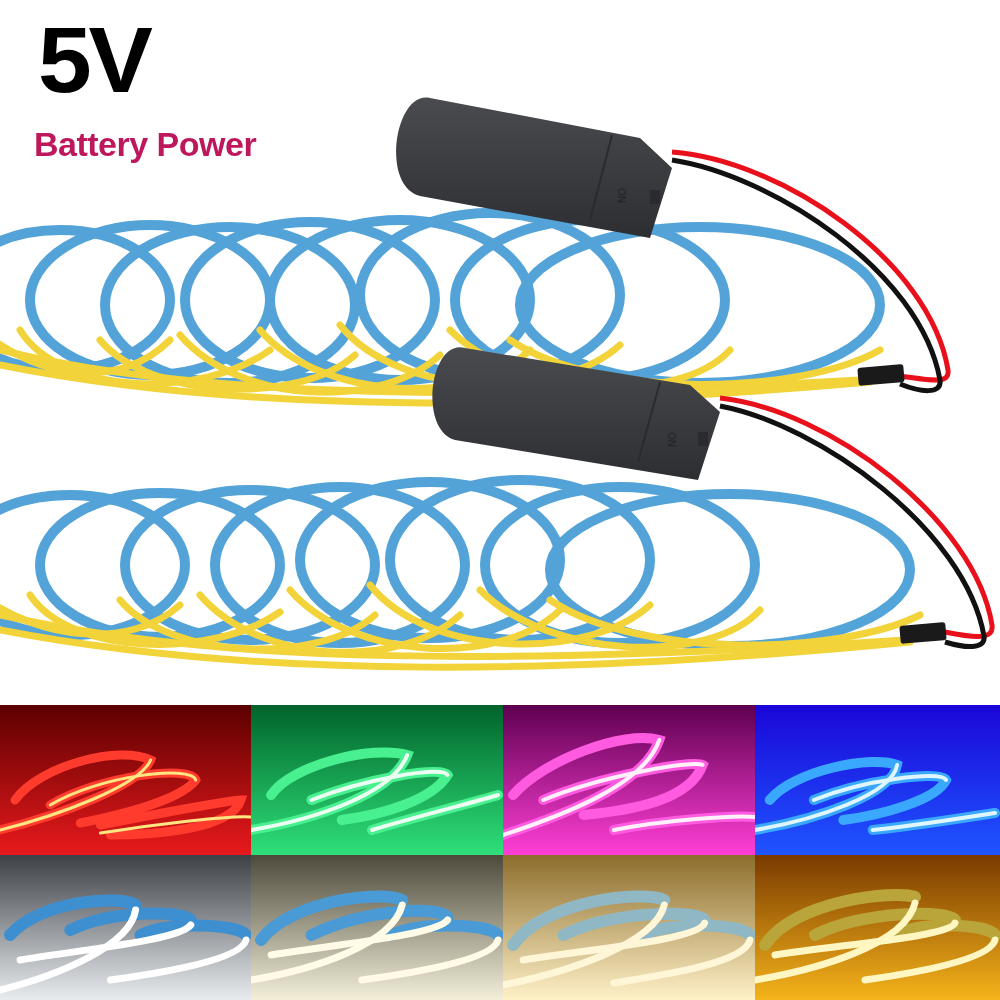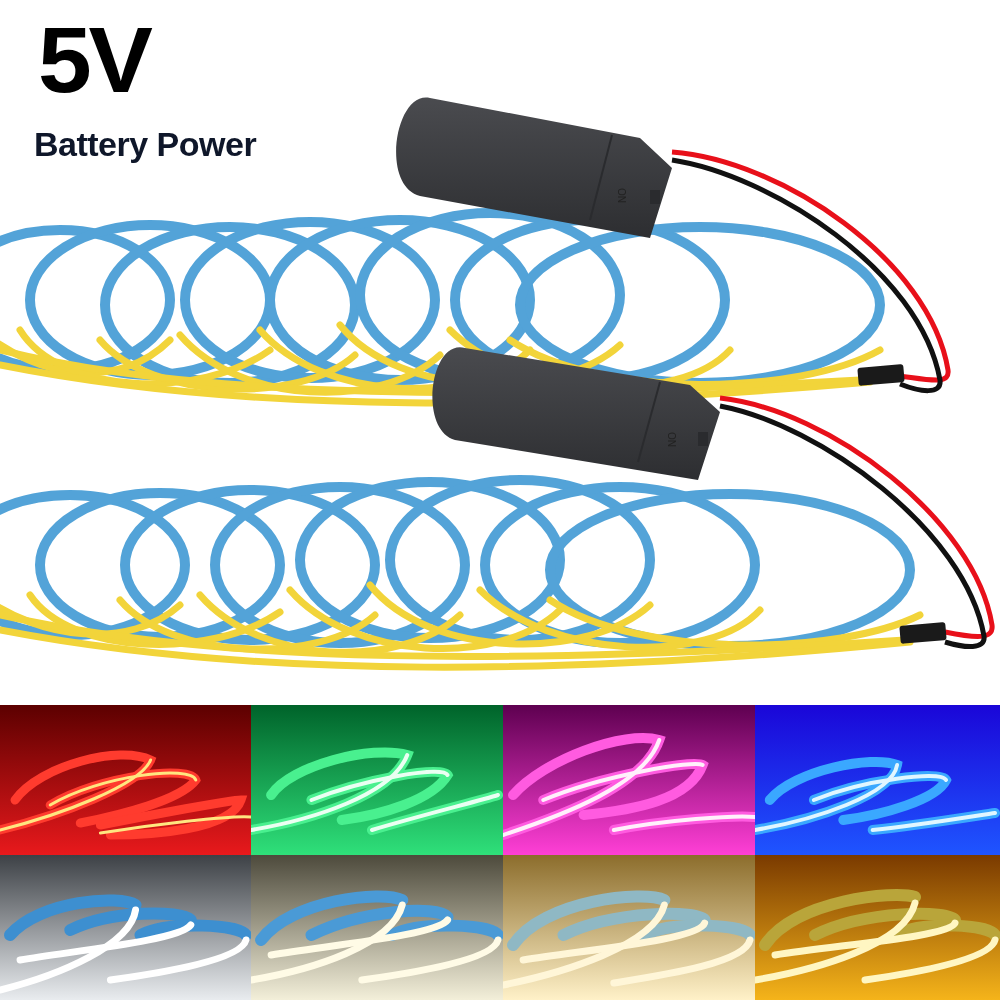--- a/index.html
+++ b/index.html
@@ -1,18 +1,18 @@
 <!DOCTYPE html>
 <html><head>
 <meta charset="utf-8">
 <style>
   html,body{margin:0;padding:0;}
   body{width:1000px;height:1000px;background:#ffffff;position:relative;overflow:hidden;font-family:"Liberation Sans",sans-serif;}
   .headline{position:absolute;left:38px;top:14px;font-weight:900;font-size:92px;line-height:92px;color:#000;letter-spacing:-3px;transform:scaleX(1.05);transform-origin:left;}
-  .subline{position:absolute;left:34px;top:124px;font-weight:700;font-size:34px;line-height:40px;color:#0f172a;letter-spacing:-0.5px;}
+  .subline{position:absolute;left:34px;top:124px;font-weight:700;font-size:34px;line-height:40px;color:#be185d;letter-spacing:-0.5px;}
   .product{position:absolute;left:0;top:0;width:1000px;height:700px;}
   .grid{position:absolute;left:0;top:705px;width:1000px;height:295px;display:grid;grid-template-columns:251px 252px 252px 245px;grid-template-rows:150px 145px;}
   .panel{position:relative;overflow:hidden;}
   .panel svg{position:absolute;left:0;top:0;width:100%;height:100%;}
 </style>
 </head>
 <body>
 
 <div class="headline">5V</div>
 <div class="subline">Battery Power</div>

